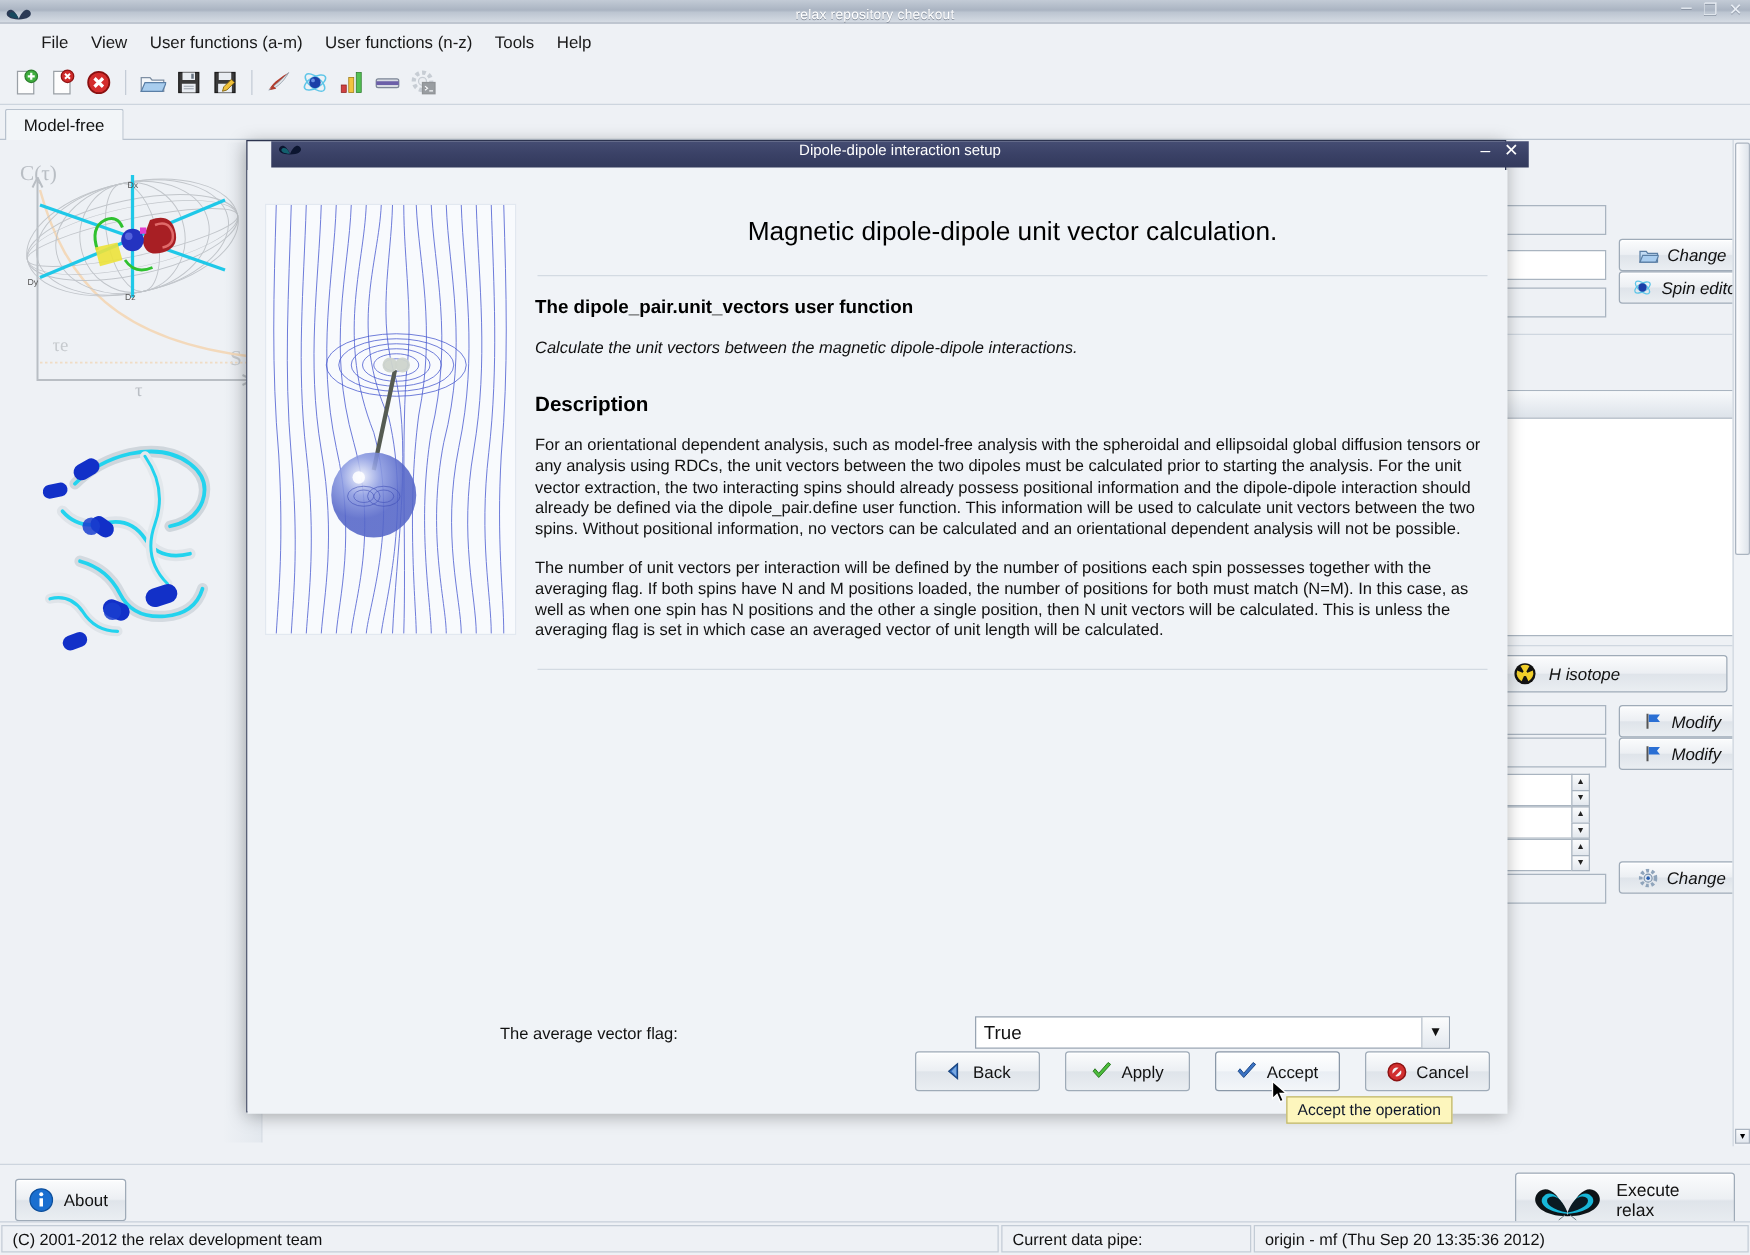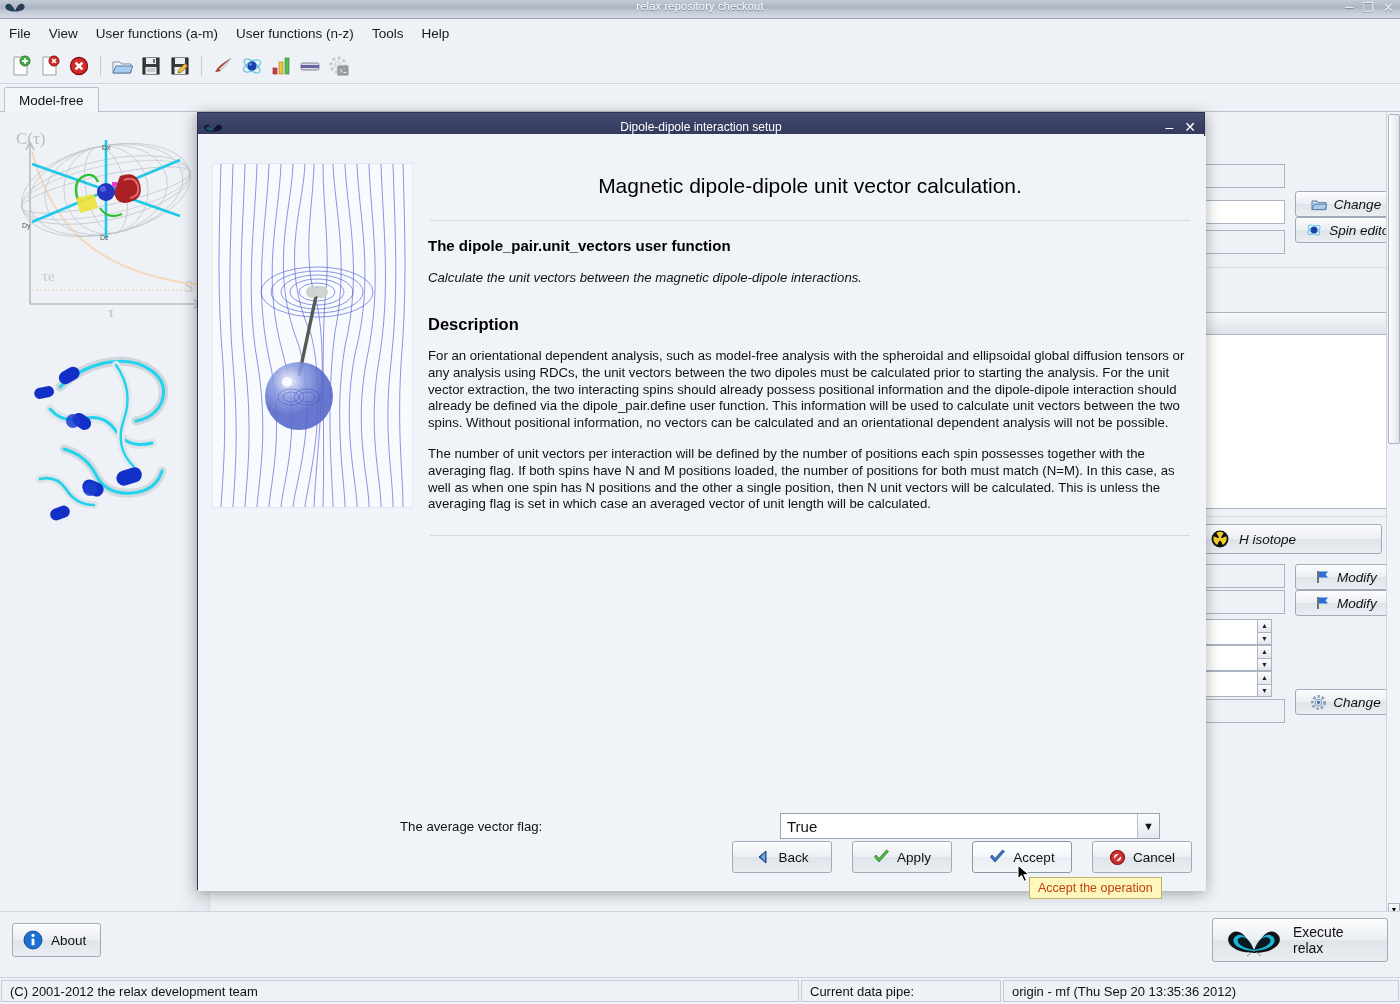--- a/index.html
+++ b/index.html
@@ -10,41 +10,41 @@
     font-family: "Liberation Sans", sans-serif;
     font-size: 13px;
     background: #eef1f5;
   }
 
   
   .win-titlebar {
     position: absolute; left: 0; top: 0; width: 1400px; height: 19px;
     background: linear-gradient(to bottom, #c3cbd6 0%, #aab4c2 45%, #bcc5d1 55%, #d6dce4 100%);
     border-bottom: 1px solid #9aa4b2;
-    display: flex; align-items: flex-start;
+    display: flex; align-items: flex-end;
   }
   .win-title {
     position: absolute; left: 0; right: 0; text-align: center;
     font-size: 11px; color: #ffffff; letter-spacing: .2px;
     text-shadow: 0 1px 0 rgba(90,100,115,.6);
   }
   .win-logo {
     width: 22px; height: 14px; margin-left: 4px; position: relative; z-index: 2;
   }
   .win-btns {
     position: absolute; right: 6px; top: 1px; display: flex; gap: 9px; align-items: center; z-index: 2;
   }
   .win-btn { color: #e8edf4; font-size: 13px; line-height: 14px; text-shadow: 0 1px 0 rgba(120,130,145,.7); }
   .win-btn.mini { font-size: 15px; position: relative; top: -2px; }
 
   
   .menubar {
     position: absolute; left: 0; top: 19px; width: 1400px; height: 29px;
     background: #eef1f5;
-    display: flex; align-items: center; padding-left: 0;
+    display: flex; align-items: center; padding-left: 24px;
   }
   .menu-item {
     padding: 3px 9px; font-size: 13.5px; color: #1a1a1a; cursor: default;
   }
 
   
   .toolbar {
     position: absolute; left: 0; top: 48px; width: 1400px; height: 36px;
     background: #eef1f5; border-bottom: 1px solid #cdd5de;
     display: flex; align-items: center; padding-left: 8px; gap: 3px;
@@ -135,21 +135,21 @@
     border: 1px solid #aab4c0; border-radius: 2px;
   }
   .vscroll .arrow {
     position: absolute; left: 1px; width: 12px; height: 12px;
     display: flex; align-items: center; justify-content: center; font-size: 7px;
     background: linear-gradient(to bottom, #fafbfc, #e2e7ee); border: 1px solid #aab4c0;
   }
 
   
   .bottombar {
-    position: absolute; left: 0; top: 911px; width: 1400px; height: 60px;
+    position: absolute; left: 0; top: 931px; width: 1400px; height: 60px;
     background: #eef1f5; border-top: 1px solid #cdd5de;
   }
   .about-btn {
     position: absolute; left: 12px; top: 11px; height: 34px; padding: 0 14px 0 10px;
     gap: 8px; font-size: 13.5px;
   }
   .exec-btn {
     position: absolute; right: 12px; top: 6px; height: 44px; width: 176px;
     gap: 10px; font-size: 14px; padding: 0 12px;
   }
@@ -167,21 +167,21 @@
   
   .dialog {
     position: absolute; left: 197px; top: 112px; width: 1008px; height: 778px;
     border: 1px solid #2d3450;
     box-shadow: 0 3px 14px rgba(0,0,0,.35);
     background: #f0f3f7;
   }
   .dlg-titlebar {
     height: 21px; width: 100%;
     background: linear-gradient(to bottom, #454d73 0%, #3a4166 50%, #333a5c 100%);
-    display: flex; align-items: flex-end; position: relative;
+    display: flex; align-items: flex-start; position: relative; margin-left: 19px;
   }
   .dlg-title {
     position: absolute; left: 0; right: 0; text-align: center;
     color: #fff; font-size: 12px;
   }
   .dlg-logo { width: 20px; height: 13px; margin-left: 5px; z-index: 2; }
   .dlg-btns { position: absolute; right: 8px; display: flex; gap: 11px; align-items: center; z-index: 2; }
   .dlg-btn { color: #fff; font-size: 14px; line-height: 1; }
   .dlg-body {
     position: absolute; left: 0; top: 23px; width: 1008px; height: 755px;
@@ -229,21 +229,21 @@
   }
   .dlg-buttons .btn { height: 32px; min-width: 100px; font-size: 13.5px; }
   .btn.hovered {
     background: linear-gradient(to bottom, #ffffff 0%, #f4f7fa 48%, #e9eef4 52%, #f3f6f9 100%);
     border-color: #8a98a8;
   }
 
   .tooltip {
     position: absolute; left: 1029px; top: 877px;
     background: #fdf6bd; border: 1px solid #bdb46a;
-    padding: 3px 8px; font-size: 12.5px; color: #c2410c; white-space: nowrap;
+    padding: 3px 8px; font-size: 12.5px; color: #0f172a; white-space: nowrap;
     z-index: 50;
   }
   .cursor {
     position: absolute; left: 1017px; top: 864px; z-index: 60;
   }
 
   
   .ico { display: inline-block; line-height: 0; }
 </style>
 </head>

